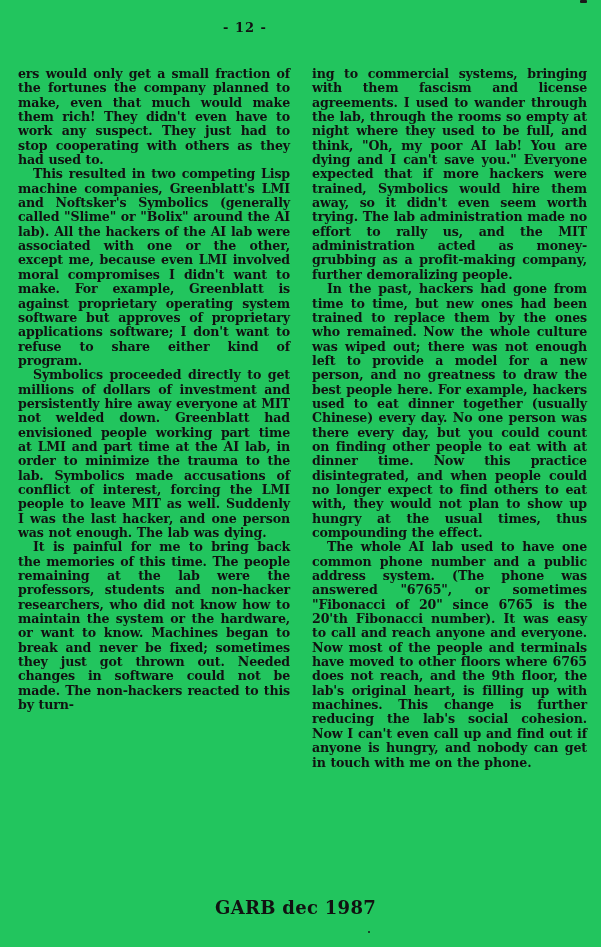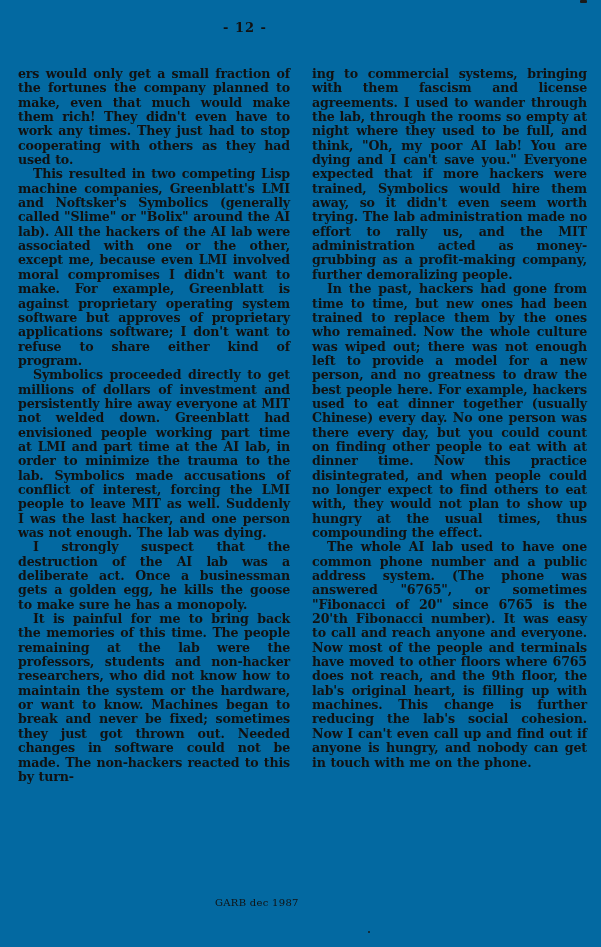--- a/index.html
+++ b/index.html
@@ -11,21 +11,21 @@
     width: 601px;
     height: 947px;
     position: relative;
     overflow: hidden;
     font-family: "DejaVu Serif", "Liberation Serif", serif;
     color: #111111;
   }
   .page {
     position: absolute;
     inset: 0;
-    background: #0369a1;
+    background: #22c55e;
   }
   .page-number {
     position: absolute;
     top: 20px;
     left: 0;
     width: 490px;
     text-align: center;
     font-size: 13px;
     font-weight: 700;
     letter-spacing: 1px;
@@ -52,46 +52,45 @@
     margin: 0;
     text-indent: 15px;
   }
   .column p.no-indent {
     text-indent: 0;
   }
   .journal-footer {
     position: absolute;
     top: 897px;
     left: 215px;
-    font-size: 10px;
-    font-weight: 400;
+    font-size: 18px;
+    font-weight: 700;
     letter-spacing: 0.3px;
   }
   .speck {
     position: absolute;
     background: #1a1a1a;
     border-radius: 1px;
   }
   .speck.top-edge   { left: 580px; top: 0;     width: 7px; height: 3px; }
   .speck.footer-dot { left: 368px; top: 931px; width: 2px; height: 2px; }
 </style>
 </head>
 <body>
 
 <div class="page">
 
   <div class="page-number">- 12 -</div>
 
   <div class="columns">
 
     <div class="column left">
-      <p class="no-indent">ers would only get a small fraction of the fortunes the company planned to make, even that much would make them rich! They didn't even have to work any times. They just had to stop cooperating with others as they had used to.</p>
+      <p class="no-indent">ers would only get a small fraction of the fortunes the company planned to make, even that much would make them rich! They didn't even have to work any suspect. They just had to stop cooperating with others as they had used to.</p>
       <p>This resulted in two competing Lisp machine companies, Greenblatt's LMI and Noftsker's Symbolics (generally called "Slime" or "Bolix" around the AI lab). All the hackers of the AI lab were associated with one or the other, except me, because even LMI involved moral compromises I didn't want to make. For example, Greenblatt is against proprietary operating system software but approves of proprietary applications software; I don't want to refuse to share either kind of program.</p>
       <p>Symbolics proceeded directly to get millions of dollars of investment and persistently hire away everyone at MIT not welded down. Greenblatt had envisioned people working part time at LMI and part time at the AI lab, in order to minimize the trauma to the lab. Symbolics made accusations of conflict of interest, forcing the LMI people to leave MIT as well. Suddenly I was the last hacker, and one person was not enough. The lab was dying.</p>
-      <p>I strongly suspect that the destruction of the AI lab was a deliberate act. Once a businessman gets a golden egg, he kills the goose to make sure he has a monopoly.</p>
       <p>It is painful for me to bring back the memories of this time. The people remaining at the lab were the professors, students and non-hacker researchers, who did not know how to maintain the system or the hardware, or want to know. Machines began to break and never be fixed; sometimes they just got thrown out. Needed changes in software could not be made. The non-hackers reacted to this by turn-</p>
     </div>
 
     <div class="column right">
       <p class="no-indent">ing to commercial systems, bringing with them fascism and license agreements. I used to wander through the lab, through the rooms so empty at night where they used to be full, and think, "Oh, my poor AI lab! You are dying and I can't save you." Everyone expected that if more hackers were trained, Symbolics would hire them away, so it didn't even seem worth trying. The lab administration made no effort to rally us, and the MIT administration acted as money-grubbing as a profit-making company, further demoralizing people.</p>
       <p>In the past, hackers had gone from time to time, but new ones had been trained to replace them by the ones who remained. Now the whole culture was wiped out; there was not enough left to provide a model for a new person, and no greatness to draw the best people here. For example, hackers used to eat dinner together (usually Chinese) every day. No one person was there every day, but you could count on finding other people to eat with at dinner time. Now this practice disintegrated, and when people could no longer expect to find others to eat with, they would not plan to show up hungry at the usual times, thus compounding the effect.</p>
       <p>The whole AI lab used to have one common phone number and a public address system. (The phone was answered "6765", or sometimes "Fibonacci of 20" since 6765 is the 20'th Fibonacci number). It was easy to call and reach anyone and everyone. Now most of the people and terminals have moved to other floors where 6765 does not reach, and the 9th floor, the lab's original heart, is filling up with machines. This change is further reducing the lab's social cohesion. Now I can't even call up and find out if anyone is hungry, and nobody can get in touch with me on the phone.</p>
     </div>
 
   </div>

